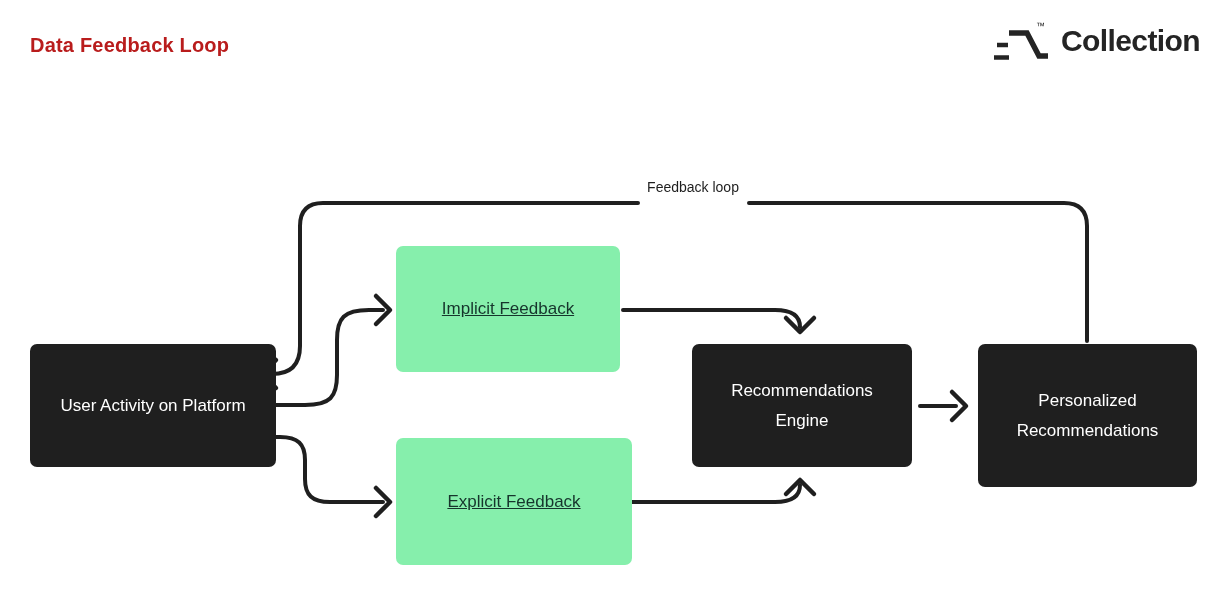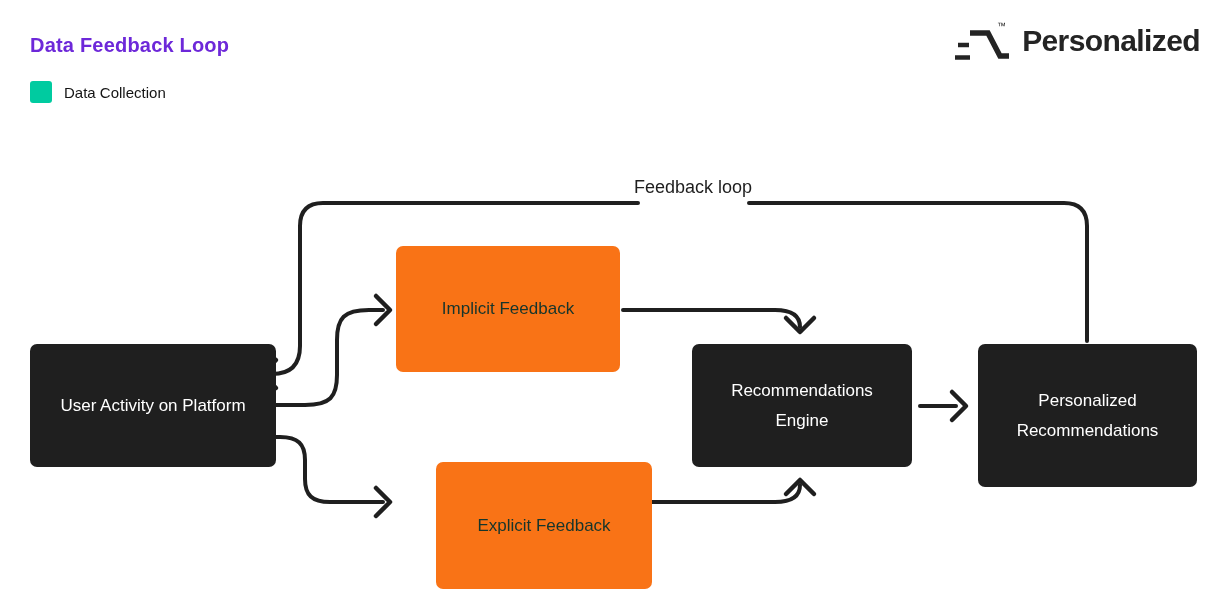--- a/index.html
+++ b/index.html
@@ -6,21 +6,21 @@
   .canvas {
     position:relative; width:1226px; height:596px;
     background:#ffffff; overflow:hidden;
     font-family:"Liberation Sans","DejaVu Sans",sans-serif;
     color:#1f1f1f;
   }
 
   
   .page-title {
     position:absolute; left:30px; top:34px;
-    font-size:20px; font-weight:600; letter-spacing:0.2px; color:#6d28d9;
+    font-size:20px; font-weight:600; letter-spacing:0.2px; color:#b91c1c;
   }
   .legend {
     position:absolute; left:30px; top:81px;
     display:flex; align-items:center; gap:12px;
   }
   .legend-swatch {
     width:22px; height:22px; border-radius:3px; background:#00cba0;
   }
   .legend-label { font-size:15px; color:#141414; }
 
@@ -40,53 +40,49 @@
   }
   .connectors path.head { stroke-width:4.5; }
 
   
   .node {
     position:absolute; display:flex; align-items:center; justify-content:center;
     text-align:center; font-size:17px; font-weight:500; line-height:30px;
     border-radius:7px; box-sizing:border-box;
   }
   .node.dark { background:#1f1f1f; color:#ffffff; }
-  .node.teal { background:#f97316; color:#16352c; }
+  .node.teal { background:#86efac; color:#16352c;text-decoration:underline; }
 
   .node-user      { left:30px;  top:344px; width:246px; height:123px; padding:0 24px; }
   .node-implicit  { left:396px; top:246px; width:224px; height:126px; }
-  .node-explicit  { left:396px; top:462px; width:216px; height:127px;margin-left:40px; }
+  .node-explicit  { left:396px; top:438px; width:236px; height:127px; }
   .node-engine    { left:692px; top:344px; width:220px; height:123px; padding:0 28px; }
   .node-personal  { left:978px; top:344px; width:219px; height:143px; padding:0 18px; }
 
   .loop-label {
     position:absolute; left:633px; top:172px; width:120px;
-    text-align:center; font-size:18px; line-height:31px; color:#1e1e1e;
+    text-align:center; font-size:14px; line-height:31px; color:#1e1e1e;
   }
 </style>
 </head>
 <body>
 
 <div class="canvas">
 
   <div class="page-title">Data Feedback Loop</div>
 
-  <div class="legend">
-    <div class="legend-swatch"></div>
-    <div class="legend-label">Data Collection</div>
-  </div>
 
   <div class="brand">
     <svg width="58" height="46" viewBox="0 0 58 46">
       <path d="M 18 15 H 36 L 48 38 H 57" fill="none" stroke="#242424" stroke-width="5.5"></path>
       <path d="M 6 27 H 17" fill="none" stroke="#242424" stroke-width="4.5"></path>
       <path d="M 3 39.5 H 18" fill="none" stroke="#242424" stroke-width="4.5"></path>
       <text x="45" y="11" font-size="9" fill="#242424">™</text>
     </svg>
-    <div class="brand-name">Personalized</div>
+    <div class="brand-name">Collection</div>
   </div>
 
   <svg class="connectors" viewBox="0 0 1226 596">
 
     <path d="M 1087 341 V 226 Q 1087 203 1064 203 H 749"></path>
     <path d="M 638 203 H 323 Q 300 203 300 226 V 346 Q 300 374 272 374 H 267"></path>
     <path class="head" d="M 276 360 L 262 374 L 276 388"></path>
 
     <path d="M 250 405 H 305 C 330 405 337 397 337 375 V 340 C 337 318 344 310 369 310 H 383"></path>
     <path class="head" d="M 376 296 L 390 310 L 376 324"></path>

